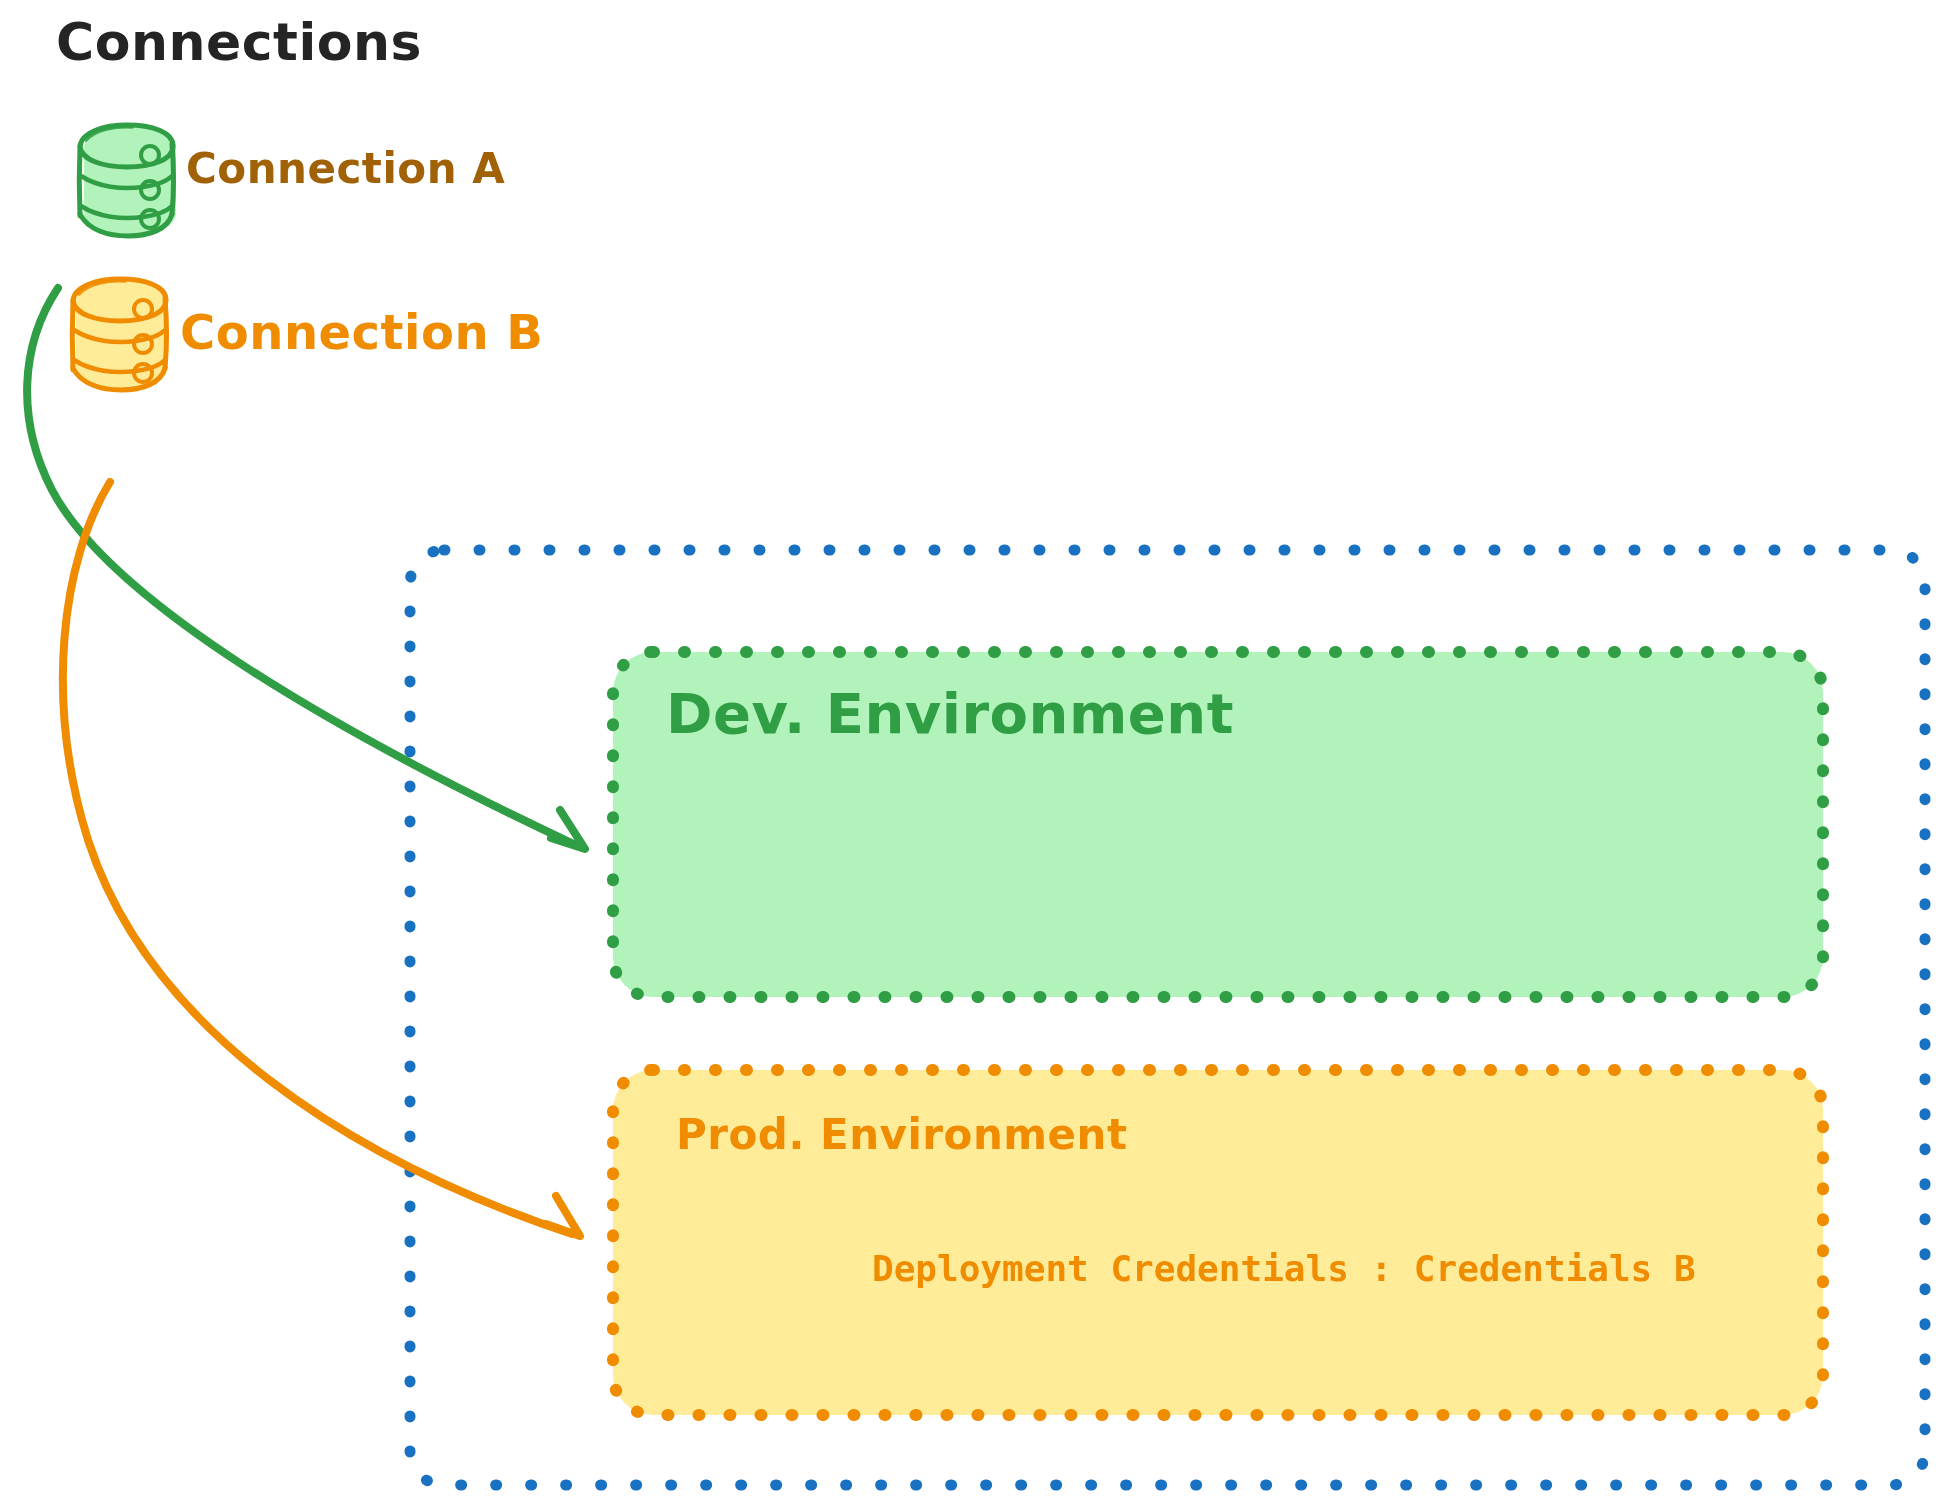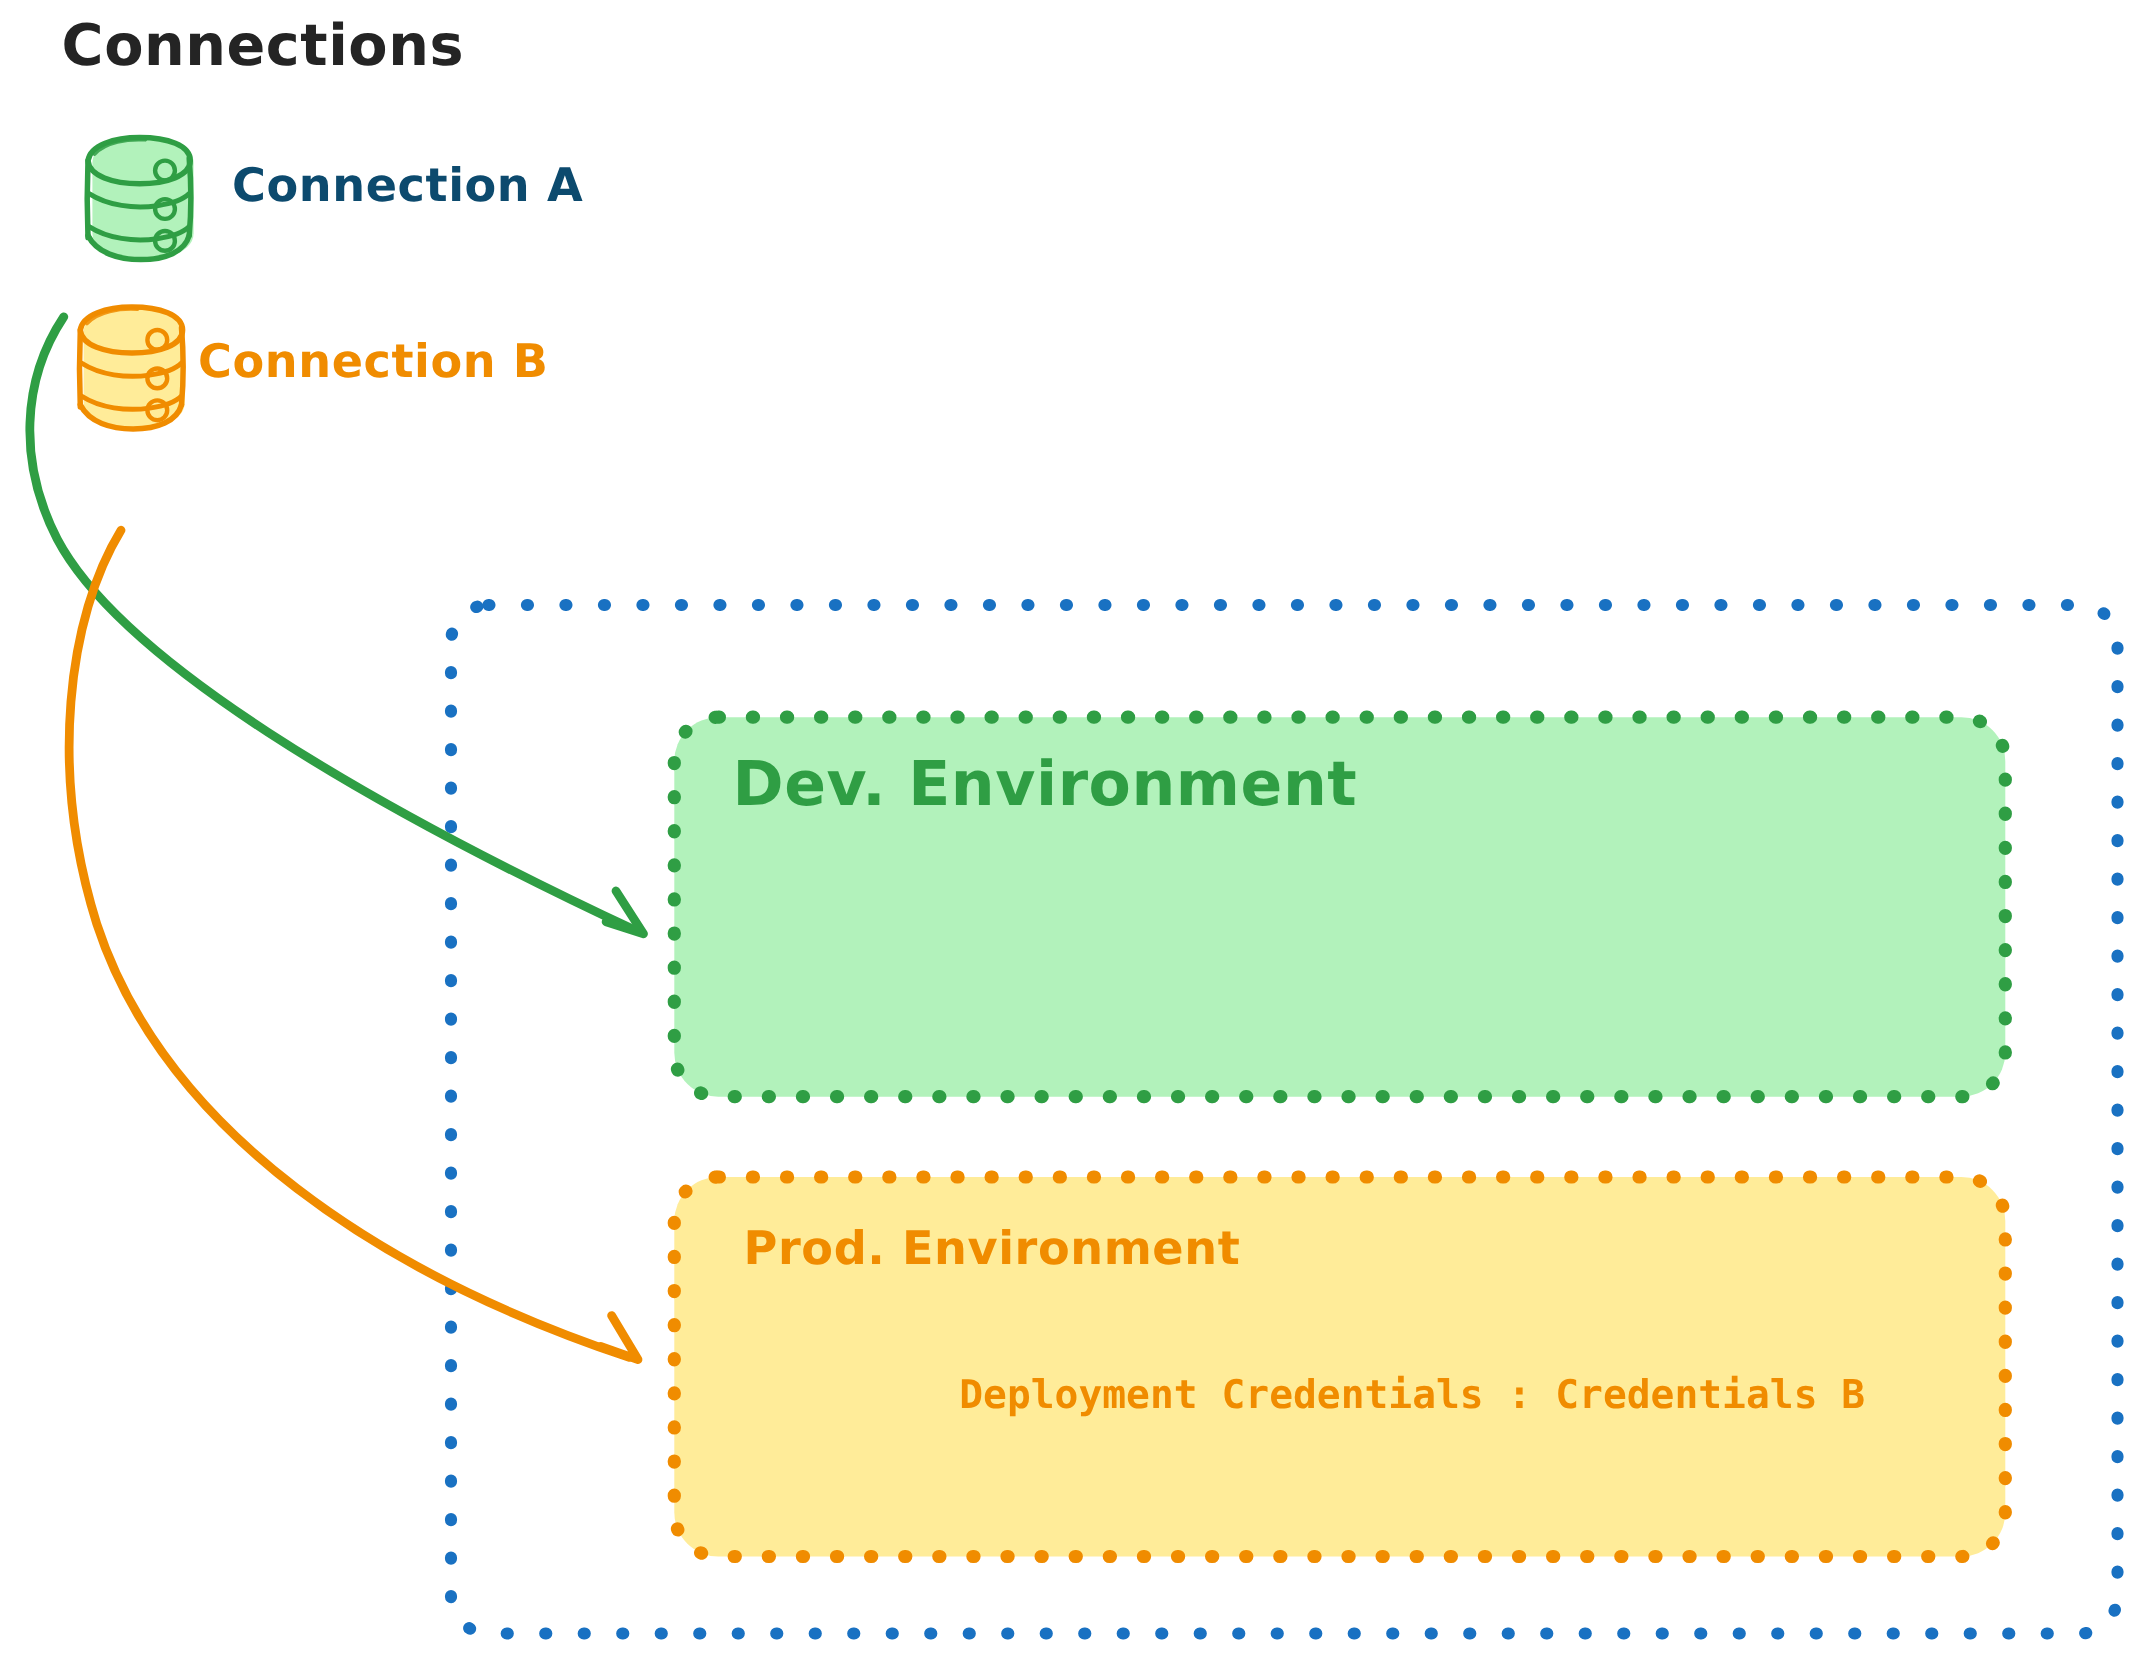--- a/index.html
+++ b/index.html
@@ -52,27 +52,26 @@
   #page-title {
     left: 56px;
     top: 16px;
     font-size: 52px;
     color: #242424;
   }
   #conn-a-label {
     left: 186px;
     top: 148px;
     font-size: 42px;
-    color: #0c4a6e;
-    margin-left: 25px;
+    color: #a16207;
   }
   #conn-b-label {
     left: 180px;
     top: 308px;
-    font-size: 42px;
+    font-size: 48px;
     color: #f08c00;
   }
   #project-title {
     left: 1533px;
     top: 423px;
     font-size: 48px;
     color: #1971c2;
   }
   #dev-env-title {
     left: 666px;

